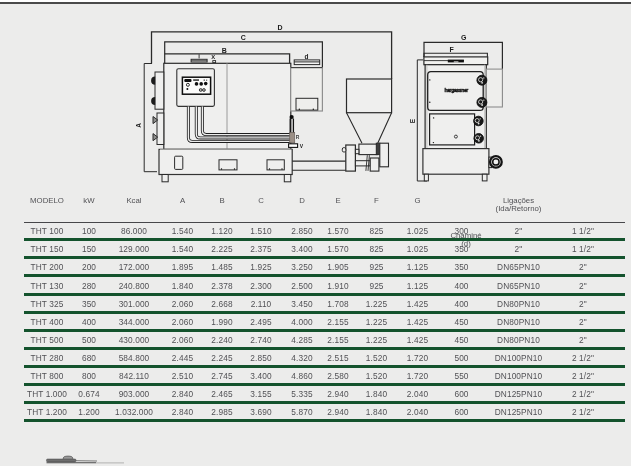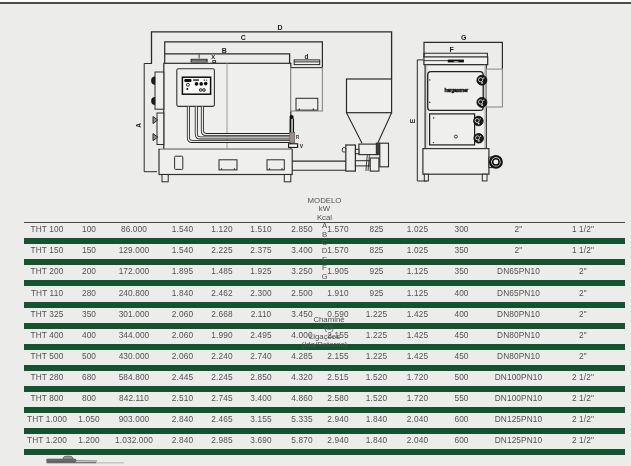--- a/index.html
+++ b/index.html
@@ -1,22 +1,22 @@
 <!DOCTYPE html>
 <html><head>
 <meta charset="utf-8">
 <style>
   html,body{margin:0;padding:0;}
   body{width:631px;height:466px;background:#ececeb;font-family:"Liberation Sans",sans-serif;overflow:hidden;position:relative;}
   #topwhite{position:absolute;left:0;top:0;width:631px;height:2px;background:#ffffff;}
   #topline{position:absolute;left:0;top:2px;width:631px;height:2px;background:#4a4a4a;}
   #diagram{position:absolute;left:0;top:0;}
   #tbl{position:absolute;left:24px;top:197px;width:601px;color:#515155;}
-  .hd{display:flex;align-items:center;height:25px;border-bottom:1px solid #47474a;font-size:7.8px;line-height:8.4px;text-align:center;flex-direction:column;}
-  .rw{display:flex;align-items:flex-start;height:13.95px;border-bottom:6px solid #14532d;font-size:8.3px;letter-spacing:0.1px;padding-top:1.2px;}
+  .hd{display:flex;height:25px;border-bottom:1px solid #47474a;font-size:7.8px;line-height:8.4px;text-align:center;}
+  .rw{display:flex;align-items:center;height:13.95px;border-bottom:3px solid #14532d;font-size:8.3px;letter-spacing:0.1px;padding-top:1.2px;}
   .rw div{text-align:center;white-space:nowrap;}
   .hd div{text-align:center;}
   .c1{width:46px;}.c2{width:38px;}.c3{width:52px;}.c4{width:45px;}.c5{width:34px;}
   .c6{width:44px;}.c7{width:38px;}.c8{width:34px;}.c9{width:43px;}.c10{width:39px;}
   .c11{width:49px;}.c12{width:65px;}.c13{width:74px;box-sizing:border-box;padding-right:10px;}
   .hd .c11{box-sizing:border-box;padding-left:9px;margin-top:35px;}
 </style>
 </head>
 <body>
 
@@ -307,44 +307,44 @@
       <div class="c7">3.250</div>
       <div class="c8">1.905</div>
       <div class="c9">925</div>
       <div class="c10">1.125</div>
       <div class="c11">350</div>
       <div class="c12">DN65PN10</div>
       <div class="c13">2"</div>
     </div>
 
 <div class="rw">
-      <div class="c1">THT 110</div>
+      <div class="c1">THT 130</div>
       <div class="c2">280</div>
       <div class="c3">240.800</div>
       <div class="c4">1.840</div>
-      <div class="c5">2.462</div>
+      <div class="c5">2.378</div>
       <div class="c6">2.300</div>
       <div class="c7">2.500</div>
       <div class="c8">1.910</div>
       <div class="c9">925</div>
       <div class="c10">1.125</div>
       <div class="c11">400</div>
       <div class="c12">DN65PN10</div>
       <div class="c13">2"</div>
     </div>
 
 <div class="rw">
       <div class="c1">THT 325</div>
       <div class="c2">350</div>
       <div class="c3">301.000</div>
       <div class="c4">2.060</div>
       <div class="c5">2.668</div>
       <div class="c6">2.110</div>
       <div class="c7">3.450</div>
-      <div class="c8">0.590</div>
+      <div class="c8">1.708</div>
       <div class="c9">1.225</div>
       <div class="c10">1.425</div>
       <div class="c11">400</div>
       <div class="c12">DN80PN10</div>
       <div class="c13">2"</div>
     </div>
 
 <div class="rw">
       <div class="c1">THT 400</div>
       <div class="c2">400</div>
@@ -404,21 +404,21 @@
       <div class="c8">2.580</div>
       <div class="c9">1.520</div>
       <div class="c10">1.720</div>
       <div class="c11">550</div>
       <div class="c12">DN100PN10</div>
       <div class="c13">2 1/2"</div>
     </div>
 
 <div class="rw">
       <div class="c1">THT 1.000</div>
-      <div class="c2">1.050</div>
+      <div class="c2">0.674</div>
       <div class="c3">903.000</div>
       <div class="c4">2.840</div>
       <div class="c5">2.465</div>
       <div class="c6">3.155</div>
       <div class="c7">5.335</div>
       <div class="c8">2.940</div>
       <div class="c9">1.840</div>
       <div class="c10">2.040</div>
       <div class="c11">600</div>
       <div class="c12">DN125PN10</div>

